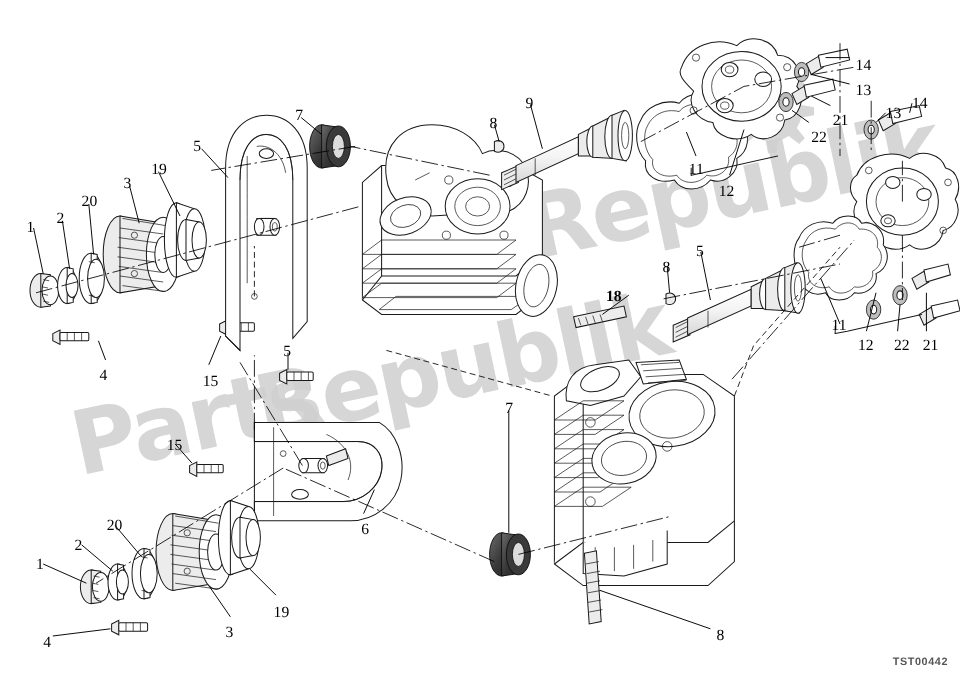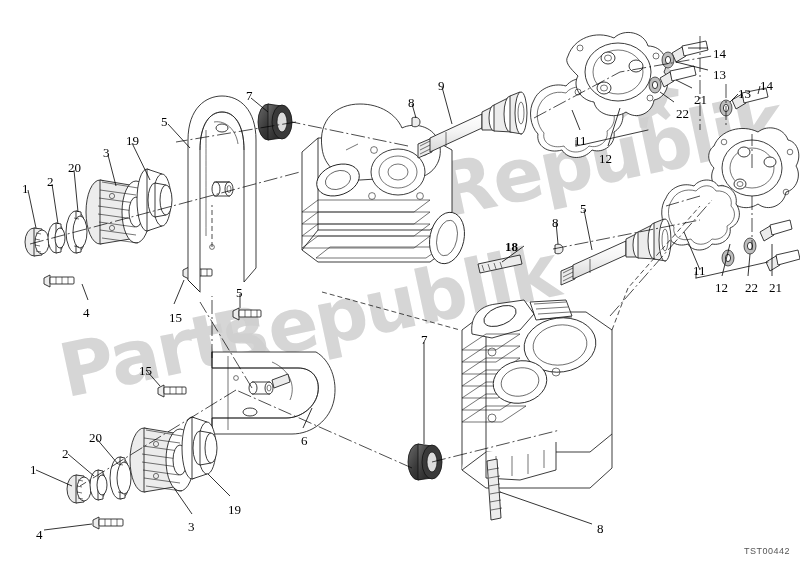--- a/index.html
+++ b/index.html
@@ -56,21 +56,21 @@
     font-family:"Liberation Serif", serif;
     font-size:13px;
     color:#000;
     line-height:13px;
     white-space:nowrap;
   }
   
   #code{
     position:absolute;right:10px;bottom:8px;
     font-family:"Liberation Sans", sans-serif;
-    font-size:9px;font-weight:normal;color:#555;letter-spacing:.5px;
+    font-size:9px;font-weight:bold;color:#555;letter-spacing:.5px;
   }
 </style>
 </head>
 <body>
 
 <div id="sheet">
 
   <div class="wm" id="wm-main">Parts</div>
   <div class="wm" id="wm-sub">Republik</div>
   <div class="wm" id="wm-top">Republik</div>

